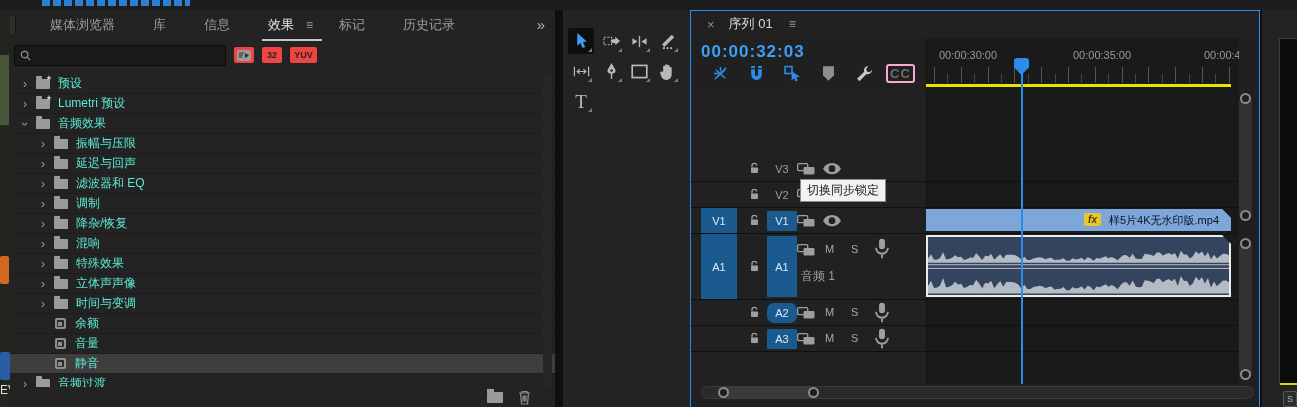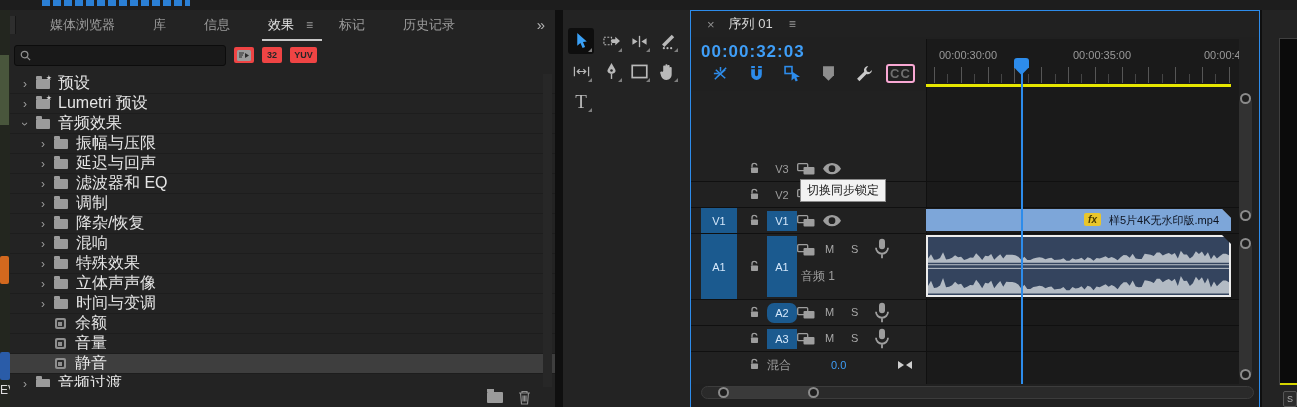--- a/index.html
+++ b/index.html
@@ -48,21 +48,21 @@
   .trow.down .chev { transform:rotate(90deg); }
   .lvl0 { padding-left:8px; }
   .lvl1 { padding-left:26px; }
   .lvl1.nochev { padding-left:40px; }
   .ficon { width:14px; height:10px; background:#9b9b9b; border-radius:1px; position:relative; margin:0 8px 0 4px; flex:none; }
   .ficon::before { content:""; position:absolute; top:-3px; left:0; width:6px; height:3px; background:#9b9b9b; border-radius:1px 1px 0 0; }
   .fstar .ficon::after { content:"★"; position:absolute; top:-5px; right:-2px; font-size:7px; color:#cfcfcf; }
   .eicon { width:11px; height:11px; background:#8f8f8f; border-radius:2px; position:relative; margin:0 9px 0 5px; flex:none; }
   .eicon::after { content:""; position:absolute; left:2px; top:2px; right:2px; bottom:2px; background:#2b2b2b; border-radius:1px; }
   .eicon::before { content:""; position:absolute; left:3px; top:4px; width:4px; height:4px; background:#8f8f8f; z-index:1; }
-  .tlabel { font-size:16px; color:#e5e5e5; white-space:nowrap; }
+  .tlabel { font-size:12px; color:#5eead4; white-space:nowrap; }
   .fx-gutter { position:absolute; right:3px; top:64px; height:320px; width:9px; background:#272727; }
   .fx-footer { position:absolute; left:0; bottom:0; width:100%; height:20px; background:#232323; }
   .fx-footer .nbin { position:absolute; right:52px; bottom:4px; width:16px; height:11px; background:#9b9b9b; border-radius:1px; }
   .fx-footer .nbin::before { content:""; position:absolute; top:-3px; left:0; width:7px; height:3px; background:#9b9b9b; }
   .fx-footer .trash { position:absolute; right:24px; bottom:2px; width:13px; height:15px; color:#8f8f8f; }
 
   
   .gap-v { position:absolute; top:10px; height:397px; background:#0f0f0f; }
 
   
@@ -546,31 +546,20 @@
             <svg viewBox="0 0 12 14">
                 <rect x="4" y="0.5" width="4" height="7" rx="2" fill="currentColor"></rect>
                 <path d="M2 6.5a4 4 0 008 0M6 10.8v2.7" stroke="currentColor" stroke-width="1.2" fill="none"></path>
               </svg>
           </span>
         </div>
         <div class="tct"></div>
       </div>
 
       <div class="trk" style="top:341px;height:25px;border-bottom:none;">
-        <div class="thead">
-          <svg class="lockw" viewBox="0 0 12 13">
-              <path d="M3 5V3.6A2.4 2.4 0 017.8 3" fill="none" stroke="currentColor" stroke-width="1.3"></path>
-              <rect x="2" y="5" width="7" height="5.5" rx="0.8" fill="currentColor"></rect>
-            </svg>
-          <span class="mix-label">混合</span>
-          <span class="mix-val">0.0</span>
-          <svg class="bowtie" viewBox="0 0 14 8">
-              <path d="M0 0l6 4-6 4zM14 0L8 4l6 4z" fill="currentColor"></path>
-            </svg>
-        </div>
         <div class="tct"></div>
       </div>
 
       <div class="playhead-head"></div>
       <div class="playhead-line"></div>
 
       <div class="tooltip">切换同步锁定</div>
 
       <div class="vsb" style="top:85px;height:125px;"></div>
       <div class="knob" style="left:549px;top:82px;"></div>

